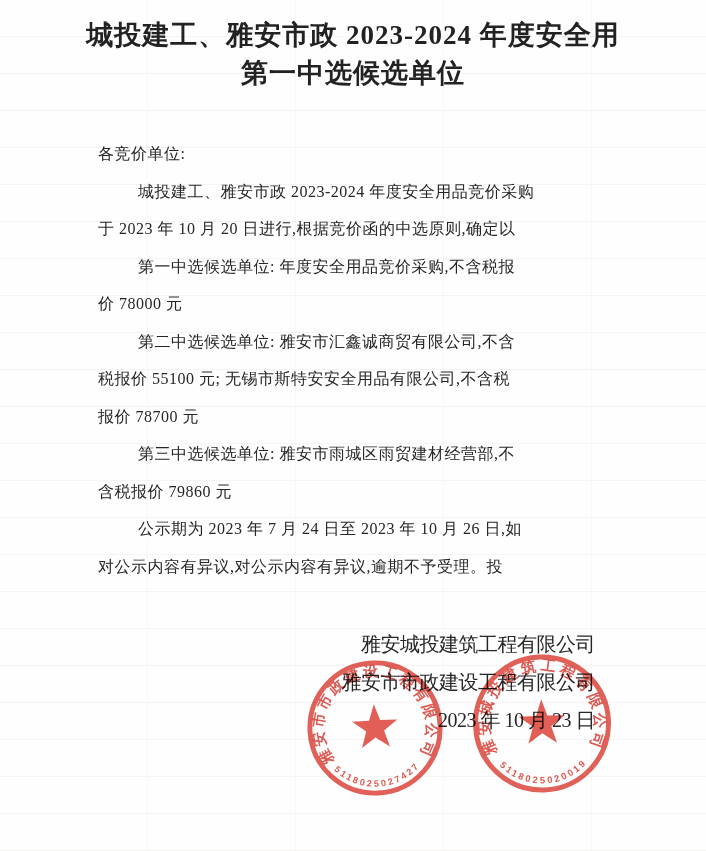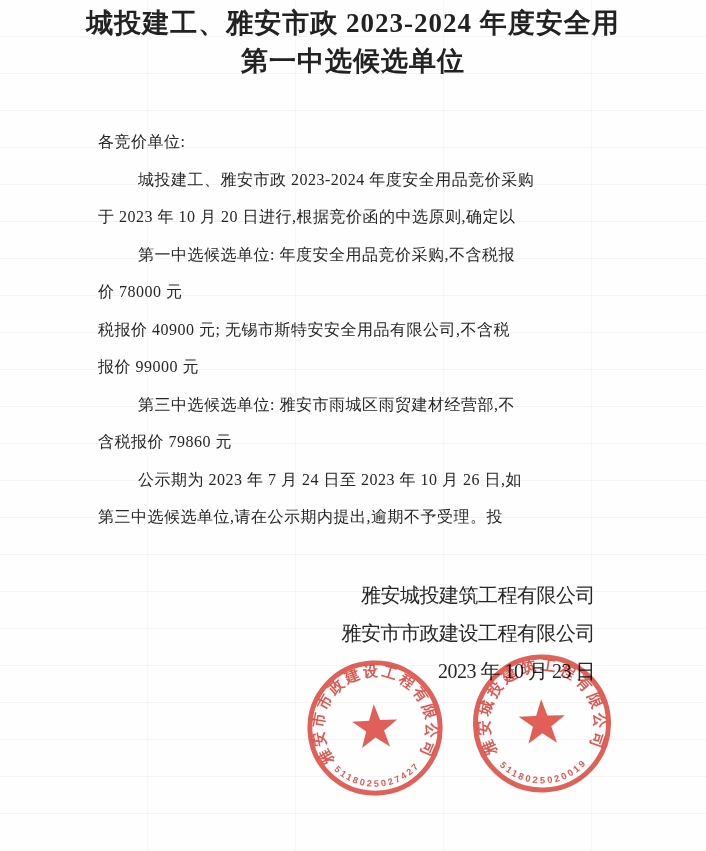--- a/index.html
+++ b/index.html
@@ -14,21 +14,21 @@
   }
   
   .page {
     position: absolute;
     inset: 0;
     background-image:
       repeating-linear-gradient(to bottom, transparent 0px, transparent 36px, rgba(205,200,195,0.18) 36px, rgba(205,200,195,0.18) 37px),
       repeating-linear-gradient(to right, transparent 0px, transparent 147px, rgba(205,200,195,0.12) 147px, rgba(205,200,195,0.12) 148px);
   }
   .title-block {
-    padding-top: 4px;
+    padding-top: 16px;
     text-align: center;
     font-weight: bold;
     font-size: 27px;
     line-height: 38px;
     letter-spacing: 1px;
     color: #222;
   }
   .title-line { white-space: nowrap; }
   .body-block {
     margin: 43px 0 0 98px;
@@ -74,26 +74,27 @@
     <div class="title-line">城投建工、雅安市政 2023-2024 年度安全用</div>
     <div class="title-line">第一中选候选单位</div>
   </div>
 
   <div class="body-block">
     <div class="body-line">各竞价单位:</div>
     <div class="body-line indent">城投建工、雅安市政 2023-2024 年度安全用品竞价采购</div>
     <div class="body-line">于 2023 年 10 月 20 日进行,根据竞价函的中选原则,确定以</div>
     <div class="body-line indent">第一中选候选单位: 年度安全用品竞价采购,不含税报</div>
     <div class="body-line">价 78000 元</div>
-    <div class="body-line">税报价 40900 元; 无锡市斯特安安全用品有限公司,不含税</div>
-    <div class="body-line">报价 99000 元</div>
+    <div class="body-line indent">第二中选候选单位: 雅安市汇鑫诚商贸有限公司,不含</div>
+    <div class="body-line">税报价 55100 元; 无锡市斯特安安全用品有限公司,不含税</div>
+    <div class="body-line">报价 78700 元</div>
     <div class="body-line indent">第三中选候选单位: 雅安市雨城区雨贸建材经营部,不</div>
     <div class="body-line">含税报价 79860 元</div>
     <div class="body-line indent">公示期为 2023 年 7 月 24 日至 2023 年 10 月 26 日,如</div>
-    <div class="body-line">第三中选候选单位,请在公示期内提出,逾期不予受理。投</div>
+    <div class="body-line">对公示内容有异议,对公示内容有异议,逾期不予受理。投</div>
   </div>
 
   <div class="signature-block">
     <div class="signature-line">雅安城投建筑工程有限公司</div>
     <div class="signature-line">雅安市市政建设工程有限公司</div>
     <div class="signature-line">2023 年 10 月 23 日</div>
   </div>
 
   <svg class="seal seal-left" viewBox="0 0 200 200">
     <circle cx="100" cy="100" r="93" fill="none" stroke="#dd4b41" stroke-width="7"></circle>

